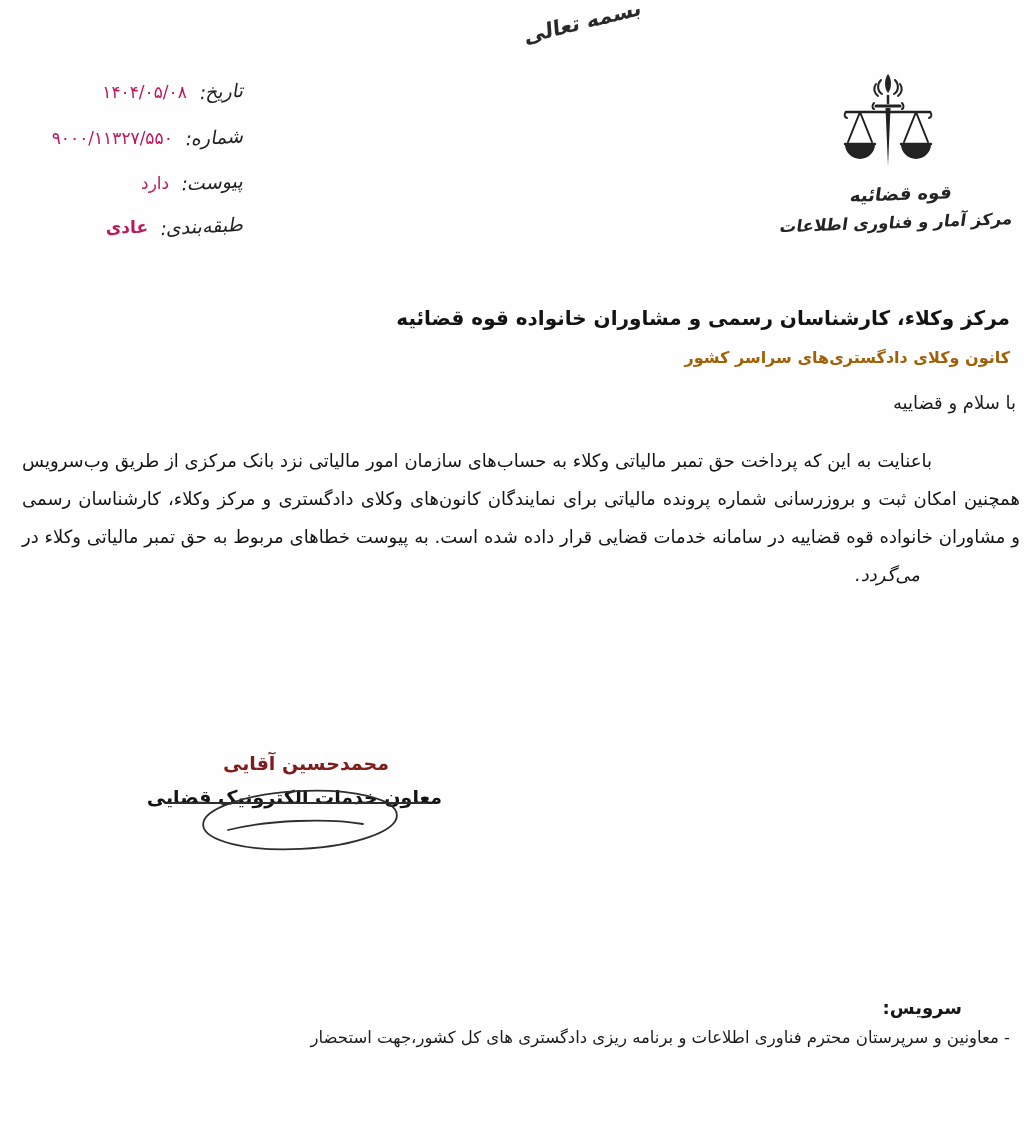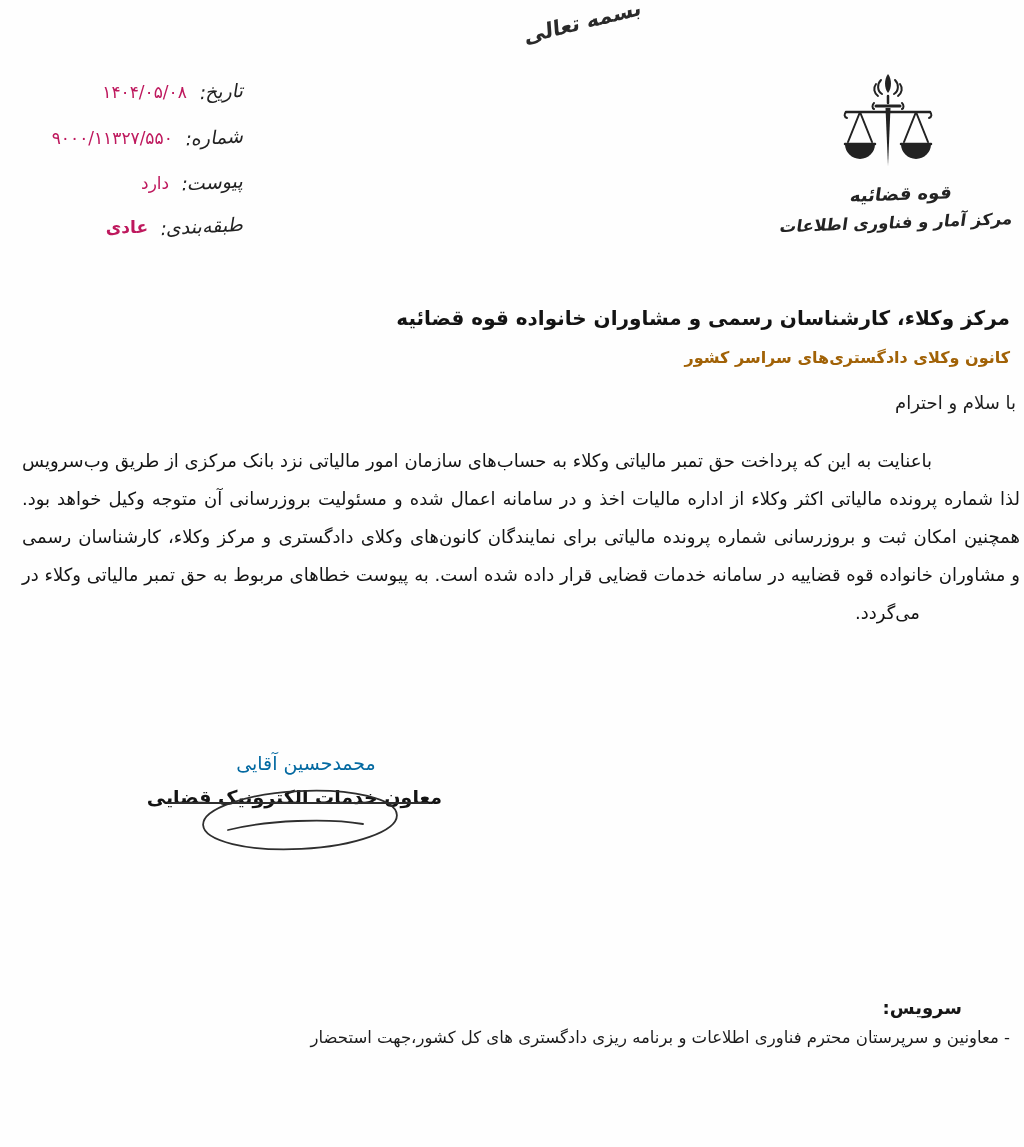--- a/index.html
+++ b/index.html
@@ -57,25 +57,25 @@
 
   
   .body-block{top:432px;right:4px;left:22px;margin-top:10px;}
   .bline{
     direction:rtl;
     font-size:18px;line-height:38px;color:#151515;
     text-align:justify;text-align-last:justify;
     white-space:nowrap;
   }
   .bline.first{padding-right:88px;}
-  .bline.last{text-align-last:right;padding-right:100px;}
+  .bline.last{text-align-last:right;padding-right:100px;font-style:italic;}
 
   
   .sig-name{top:752px;left:200px;width:212px;text-align:center;
-    font-size:19px;font-weight:normal;color:#0369a1;}
+    font-size:19px;font-weight:bold;color:#7f1d1d;}
   .sig-title{top:786px;left:158px;width:284px;text-align:center;
     font-size:19px;font-weight:bold;color:#141414;white-space:nowrap;}
   .sig-svg{left:148px;top:772px;}
 
   
   .cc-heading{top:997px;right:62px;font-size:18px;font-weight:bold;color:#171717;}
   .cc-item{top:1028px;right:14px;font-size:16.5px;color:#1b1b1b;white-space:nowrap;}
 </style>
 </head>
 <body>
@@ -128,25 +128,24 @@
       <path d="M65 74 L95 74" stroke-width="2.5"></path>
 
       <path d="M49.5 38 L54.5 38 L52 96 Z" fill="#222" stroke="none"></path>
     </g>
   </svg>
   <div class="abs org-name">قوه قضائیه</div>
   <div class="abs org-center">مرکز آمار و فناوری اطلاعات</div>
 
   <div class="abs recipient1">مرکز وکلاء، کارشناسان رسمی و مشاوران خانواده قوه قضائیه</div>
   <div class="abs recipient2">کانون وکلای دادگستری‌های سراسر کشور</div>
-  <div class="abs salutation">با سلام و احترام</div>
+  <div class="abs salutation">با سلام و قضاییه</div>
 
   <div class="abs body-block">
     <div class="bline first">باعنایت به این که پرداخت حق تمبر مالیاتی وکلاء به حساب‌های سازمان امور مالیاتی نزد بانک مرکزی از طریق وب‌سرویس</div>
-    <div class="bline">لذا شماره پرونده مالیاتی اکثر وکلاء از اداره مالیات اخذ و در سامانه اعمال شده و مسئولیت بروزرسانی آن متوجه وکیل خواهد بود.</div>
     <div class="bline">همچنین امکان ثبت و بروزرسانی شماره پرونده مالیاتی برای نمایندگان کانون‌های وکلای دادگستری و مرکز وکلاء، کارشناسان رسمی</div>
     <div class="bline">و مشاوران خانواده قوه قضاییه در سامانه خدمات قضایی قرار داده شده است. به پیوست خطاهای مربوط به حق تمبر مالیاتی وکلاء در</div>
     <div class="bline last">می‌گردد.</div>
   </div>
 
   <div class="abs sig-name">محمدحسین آقایی</div>
   <div class="abs sig-title">معاون خدمات الکترونیک قضایی</div>
   <svg class="abs sig-svg" width="310" height="86" viewBox="0 0 310 86">
     <g stroke="#2e2e2e" fill="none" stroke-width="1.8" stroke-linecap="round">
       <path d="M20 31 L279 31"></path>

